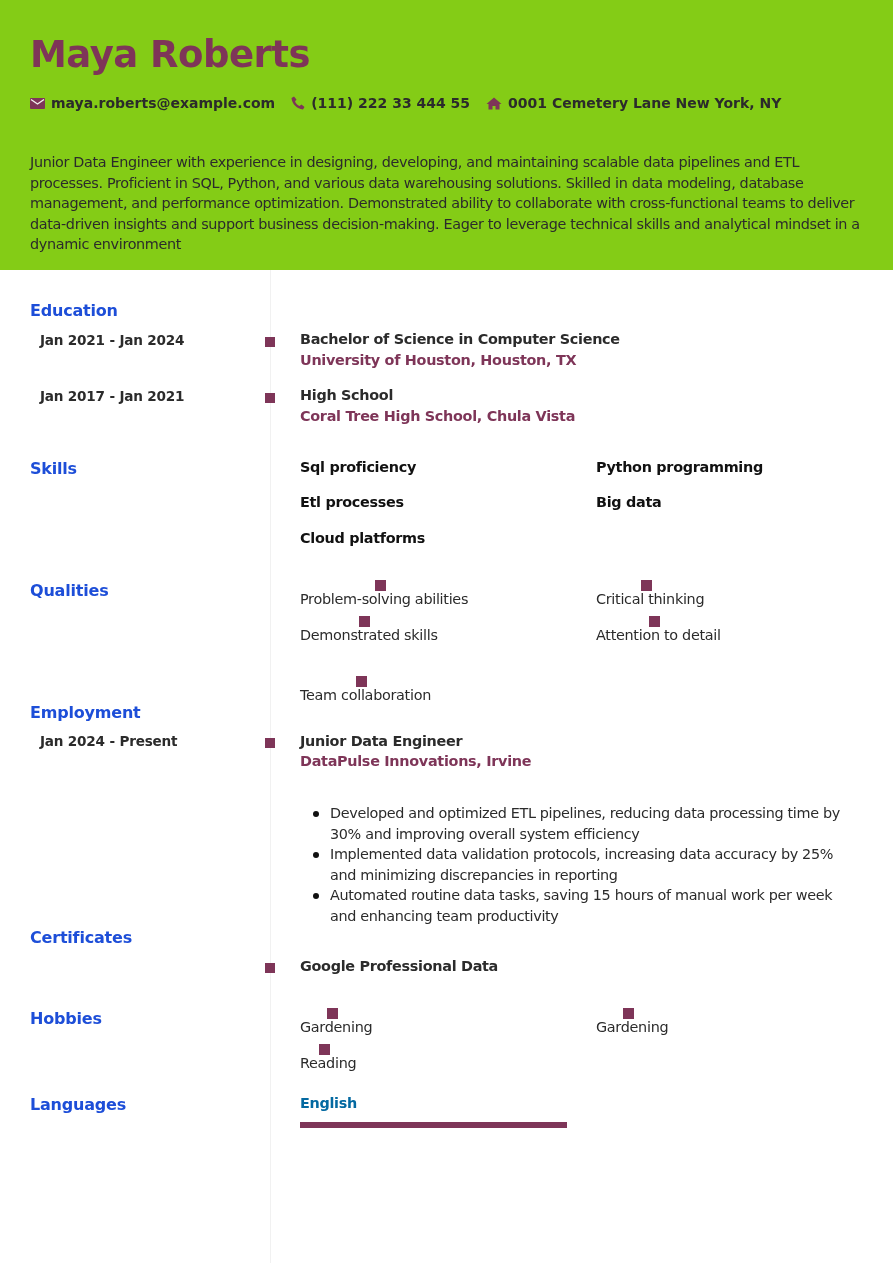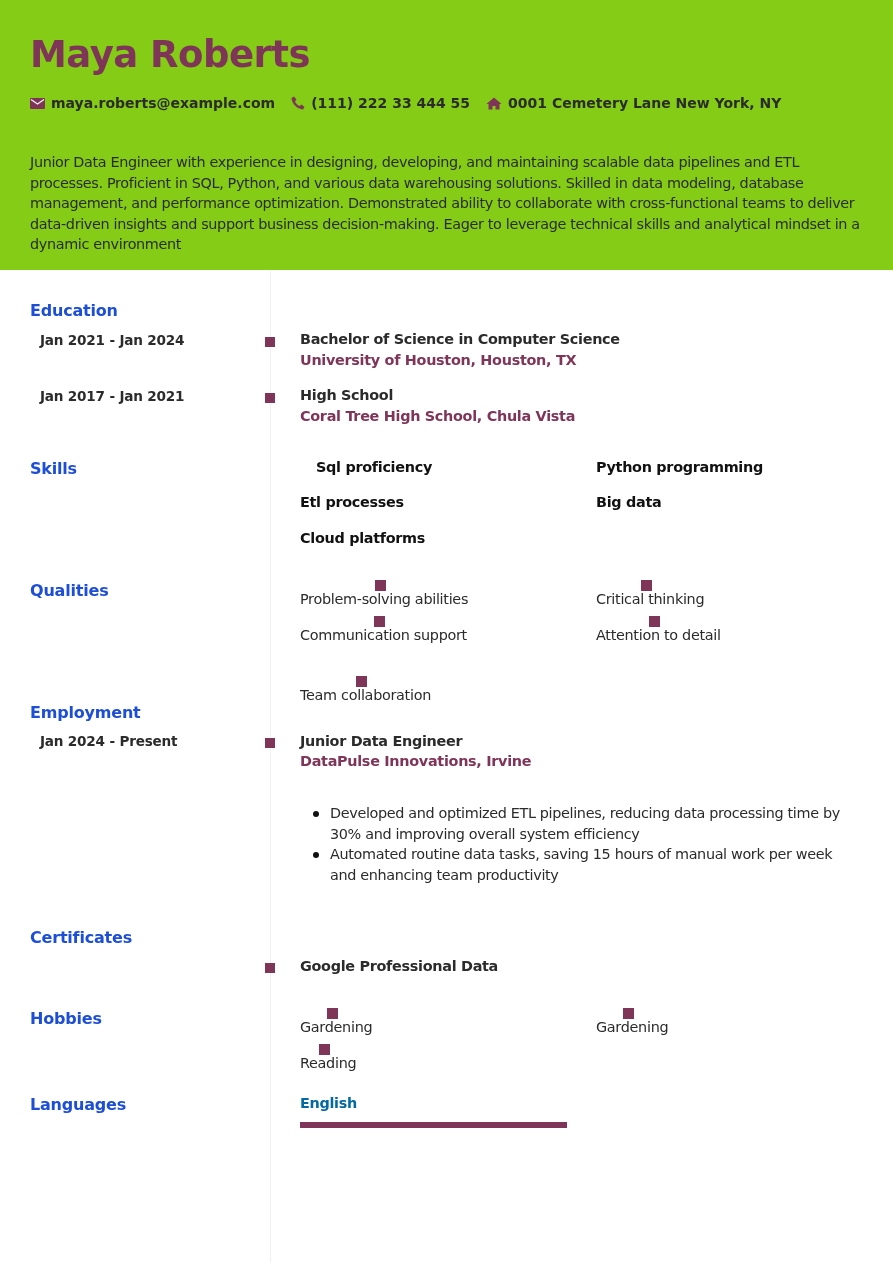--- a/index.html
+++ b/index.html
@@ -64,55 +64,56 @@
 <div class="marker" style="top:337px"></div>
 <div class="entry-title" style="top:331px">Bachelor of Science in Computer Science</div>
 <div class="entry-sub" style="top:352px">University of Houston, Houston, TX</div>
 
 <div class="date" style="top:388px">Jan 2017 - Jan 2021</div>
 <div class="marker" style="top:393px"></div>
 <div class="entry-title" style="top:387px">High School</div>
 <div class="entry-sub" style="top:408px">Coral Tree High School, Chula Vista</div>
 
 <div class="sec-title" style="top:459px">Skills</div>
-<div class="skill" style="top:459px; left:316px">Sql proficiency</div>
+<div class="skill" style="top:459px; left:300px">Sql proficiency</div>
 <div class="skill" style="top:459px; left:596px">Python programming</div>
 <div class="skill" style="top:494px; left:300px">Etl processes</div>
 <div class="skill" style="top:494px; left:596px">Big data</div>
 <div class="skill" style="top:530px; left:300px">Cloud platforms</div>
 
 <div class="sec-title" style="top:581px">Qualities</div>
 <div class="bullet-item" style="top:580px; left:300px">
     <span class="sq"></span>
     <span>Problem-solving abilities</span>
   </div>
 <div class="bullet-item" style="top:580px; left:596px">
     <span class="sq"></span>
     <span>Critical thinking</span>
   </div>
 <div class="bullet-item" style="top:616px; left:300px">
     <span class="sq"></span>
-    <span>Communication support</span>
+    <span>Demonstrated skills</span>
   </div>
 <div class="bullet-item" style="top:616px; left:596px">
     <span class="sq"></span>
     <span>Attention to detail</span>
   </div>
 <div class="bullet-item" style="top:676px; left:300px">
     <span class="sq"></span>
     <span>Team collaboration</span>
   </div>
 
 <div class="sec-title" style="top:703px">Employment</div>
 <div class="date" style="top:733px">Jan 2024 - Present</div>
 <div class="marker" style="top:738px"></div>
 <div class="entry-title" style="top:733px">Junior Data Engineer</div>
 <div class="entry-sub" style="top:753px">DataPulse Innovations, Irvine</div>
 <ul class="duties" style="top:803px">
   <li>Developed and optimized ETL pipelines, reducing data processing time by 30% and improving overall system efficiency</li>
+  <li>Implemented data validation protocols, increasing data accuracy by 25% and minimizing discrepancies in reporting</li>
   <li>Automated routine data tasks, saving 15 hours of manual work per week and enhancing team productivity</li>
 </ul>
 
 <div class="sec-title" style="top:928px">Certificates</div>
 <div class="marker" style="top:963px"></div>
 <div class="entry-title" style="top:958px">Google Professional Data</div>
 
 <div class="sec-title" style="top:1009px">Hobbies</div>
 <div class="bullet-item" style="top:1008px; left:300px">
     <span class="sq"></span>

